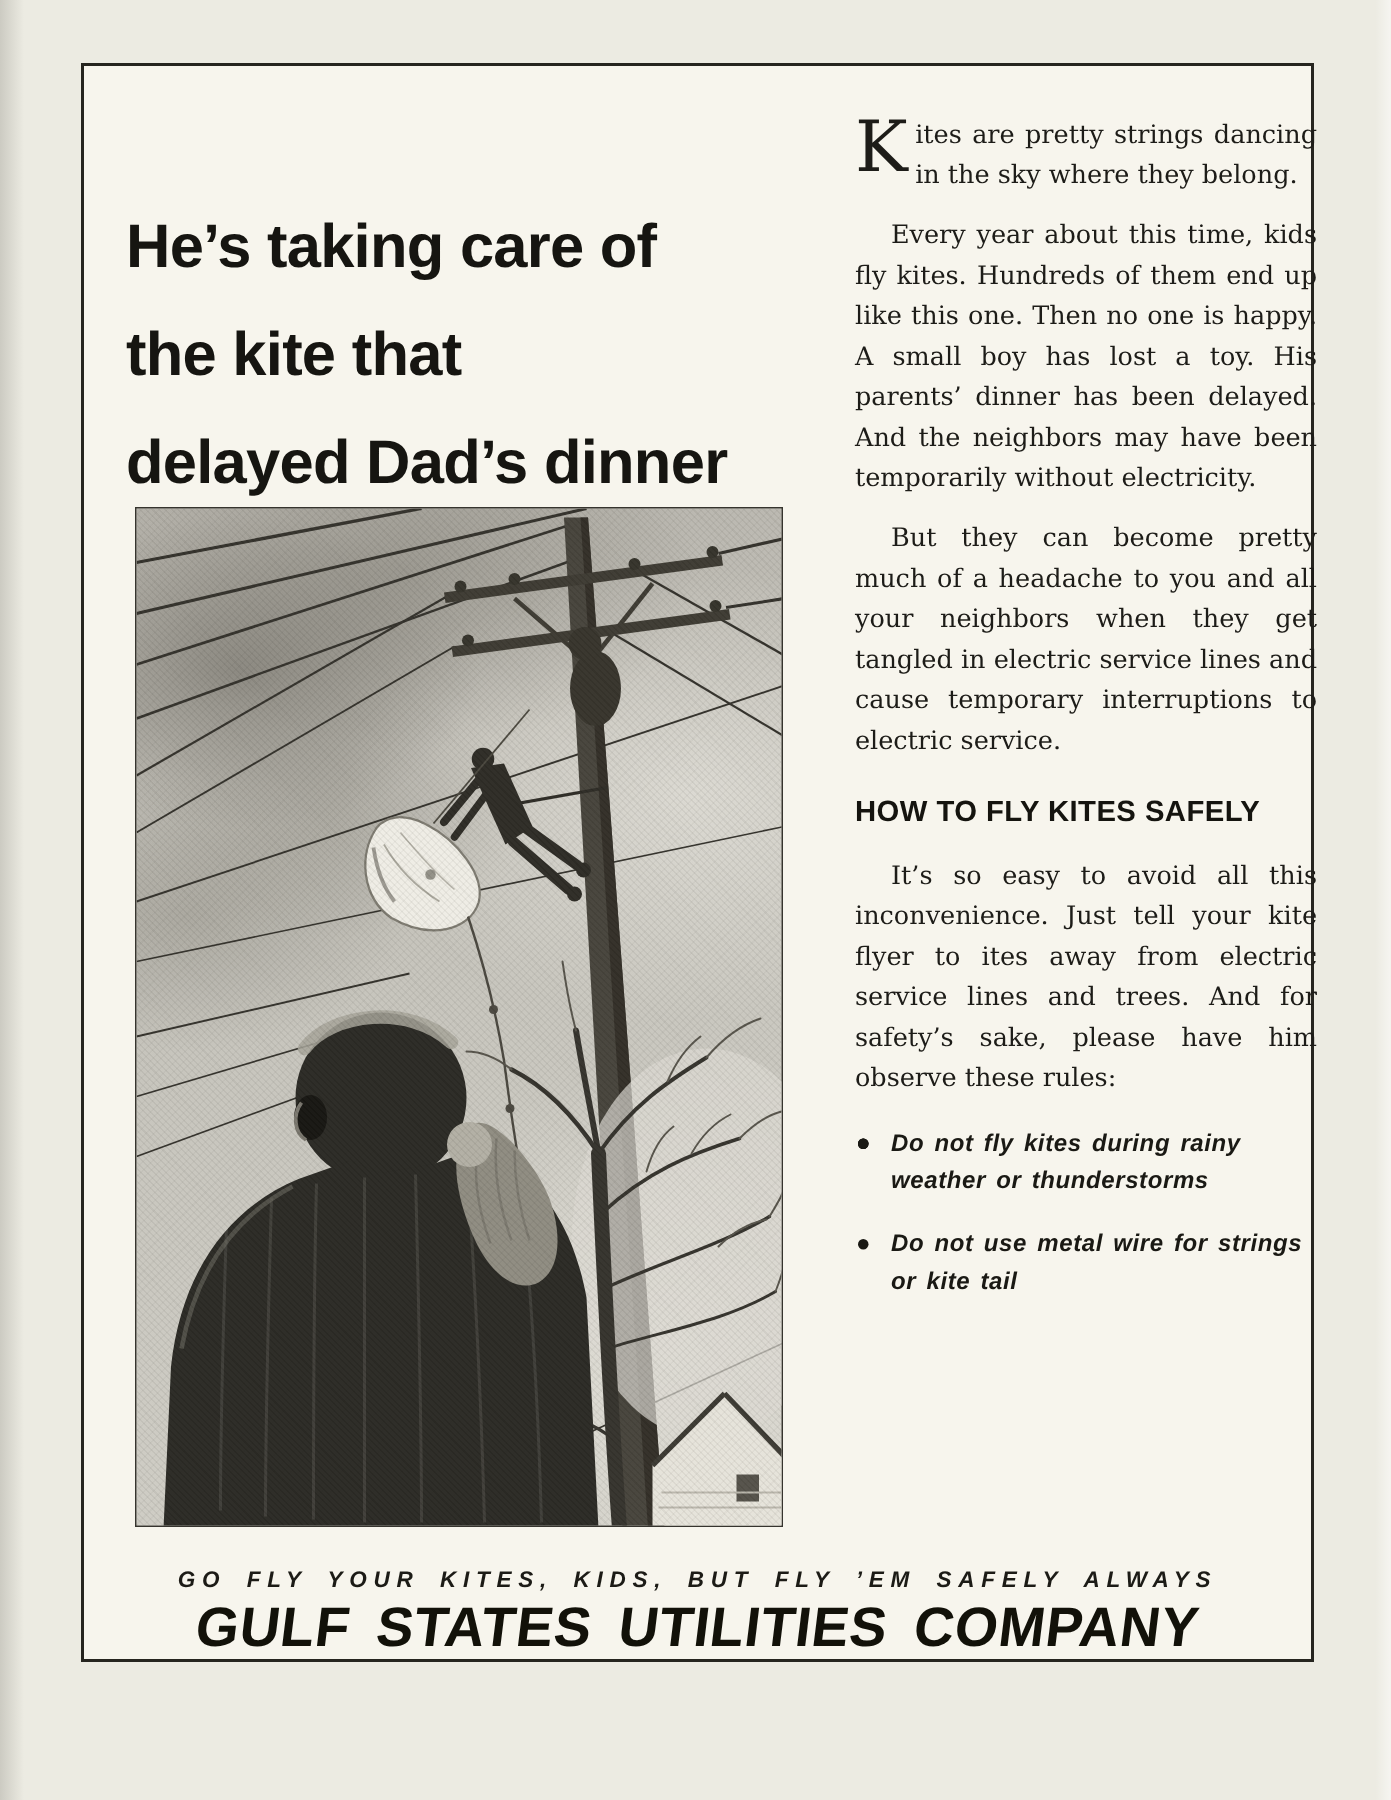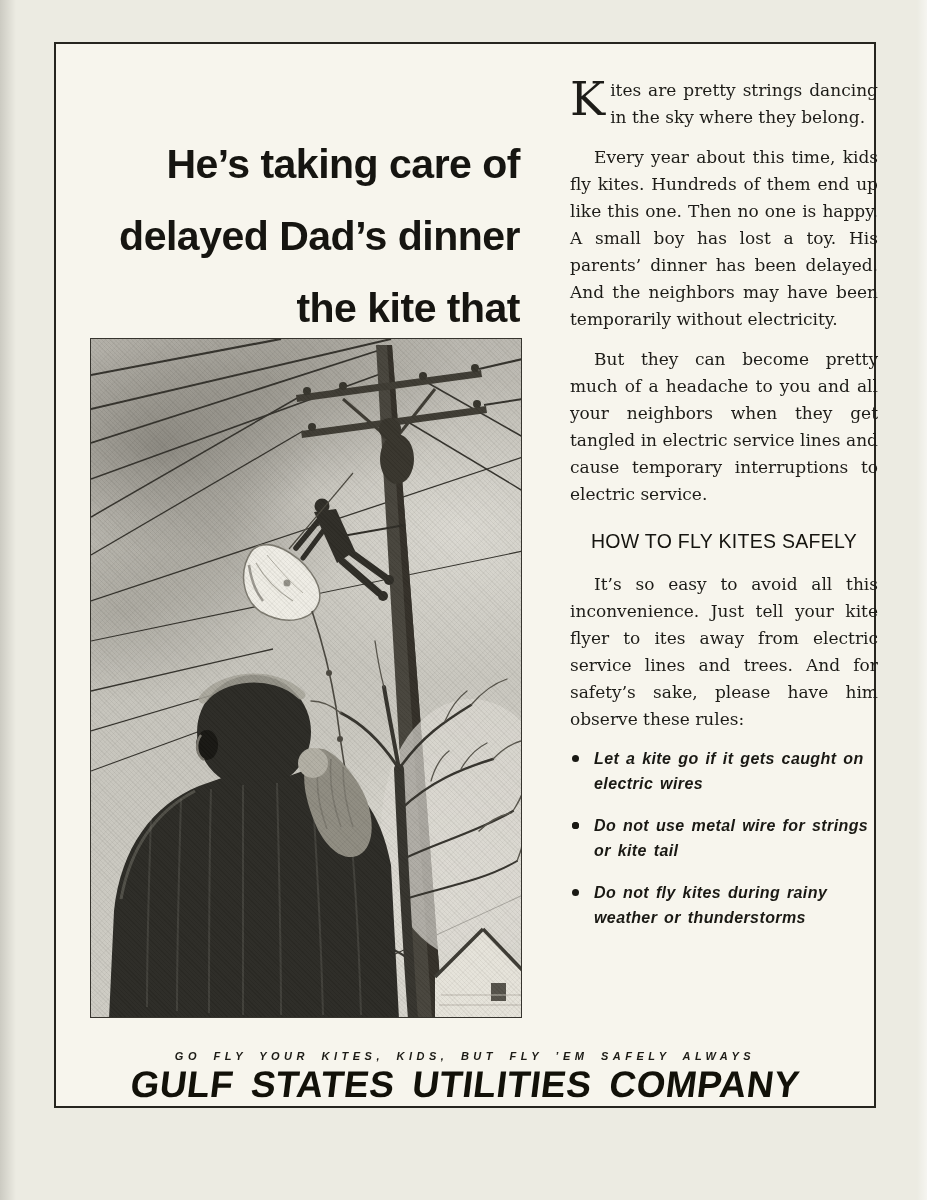--- a/index.html
+++ b/index.html
@@ -19,21 +19,20 @@
     background:linear-gradient(270deg, rgba(255,255,255,0.5), rgba(255,255,255,0));
   }
   .ad-box {
     position:absolute; left:54px; top:42px; width:822px; height:1066px;
     border:2px solid #26251f;
     background:#f7f5ed;
   }
   
   .headline {
     position:absolute; left:28px; top:84px; width:436px;
-    text-align:right;
     font-weight:bold;
     font-size:41px;
     line-height:72px;
     color:#161511;
     letter-spacing:-0.5px;
   }
   
   .photo {
     position:absolute; left:34px; top:294px; width:432px; height:680px;
     border:1px solid #36342e;
@@ -71,26 +70,26 @@
     font-size:47px;
     line-height:38px;
     padding-top:3px;
     padding-right:5px;
     font-family:"DejaVu Serif", serif;
     color:#1d1c18;
   }
   .ital { }
   .section-heading {
     font-family:"Liberation Sans", sans-serif;
-    font-weight:normal;
+    font-weight:bold;
     font-size:19.5px;
     letter-spacing:0.3px;
     color:#15140f;
     margin:20px 0 16px 0;
-    text-align:center;
+    text-align:left;
   }
   .rules { list-style:none; margin-top:6px; }
   .rules li {
     position:relative;
     padding-left:24px;
     margin-bottom:17px;
     font-family:"Liberation Sans", sans-serif;
     font-style:italic;
     font-weight:bold;
     font-size:16px;
@@ -106,21 +105,21 @@
     background:#1a1914;
   }
   
   .footer {
     position:absolute; left:0; right:0; bottom:1px;
     text-align:center;
   }
   .slogan {
     font-style:italic;
     font-weight:bold;
-    font-size:11px;
+    font-size:15px;
     letter-spacing:4.5px;
     word-spacing:5px;
     color:#1c1b16;
     margin-bottom:3px;
   }
   .company {
     font-weight:bold;
     font-size:37px;
     letter-spacing:0.5px;
     word-spacing:7px;
@@ -133,22 +132,22 @@
 </head>
 <body>
 
 <div class="scan-edge"></div>
 <div class="scan-edge-right"></div>
 
 <div class="ad-box">
 
   <div class="headline">
     <div>He’s taking care of</div>
+    <div>the kite that</div>
     <div>delayed Dad’s dinner</div>
-    <div>the kite that</div>
   </div>
 
   <div class="photo">
     <svg width="432" height="680" viewBox="0 0 432 680">
 
       <g stroke="#34322c" fill="none">
         <line x1="0" y1="36" x2="190" y2="0" stroke-width="2.2"></line>
         <line x1="0" y1="70" x2="300" y2="0" stroke-width="2"></line>
         <line x1="0" y1="104" x2="292" y2="10" stroke-width="1.8"></line>
         <line x1="0" y1="140" x2="292" y2="34" stroke-width="1.6"></line>
@@ -280,24 +279,24 @@
 
   <div class="col">
     <p>
       <span class="dropcap">K</span><span>ites are pretty strings dancing in the sky where they belong.</span>
     </p>
     <p class="indent">Every year about this time, kids fly kites. Hundreds of them end up like this one. Then no one is happy. A small boy has lost a toy. His parents’ dinner has been delayed. And the neighbors may have been temporarily without electricity.</p>
     <p class="indent">But they can become pretty much of a headache to you and all your neighbors when they get tangled in electric service lines and cause temporary interruptions to electric service.</p>
     <div class="section-heading">HOW TO FLY KITES SAFELY</div>
     <p class="indent"><span>It’s so easy to avoid all this inconvenience. Just tell </span><span class="ital">your</span><span> kite flyer to ites away from electric service lines and trees. And for safety’s sake, please have him observe these rules:</span></p>
     <ul class="rules">
-      <li><span class="bullet-dot"></span><span>Let a kite go if it gets caught on electric wires</span></li>
       <li><span class="bullet-dot"></span></li>
+      <li><span class="bullet-dot"></span></li>
+      <li><span class="bullet-dot"></span><span>Do not fly kites during rainy weather or thunderstorms</span></li>
       <li><span class="bullet-dot"></span><span>Do not use metal wire for strings or kite tail</span></li>
-      <li><span class="bullet-dot"></span><span>Do not fly kites during rainy weather or thunderstorms</span></li>
     </ul>
   </div>
 
   <div class="footer">
     <div class="slogan">GO FLY YOUR KITES, KIDS, BUT FLY ’EM SAFELY ALWAYS</div>
     <div class="company">GULF STATES UTILITIES COMPANY</div>
   </div>
 
 </div>
 

